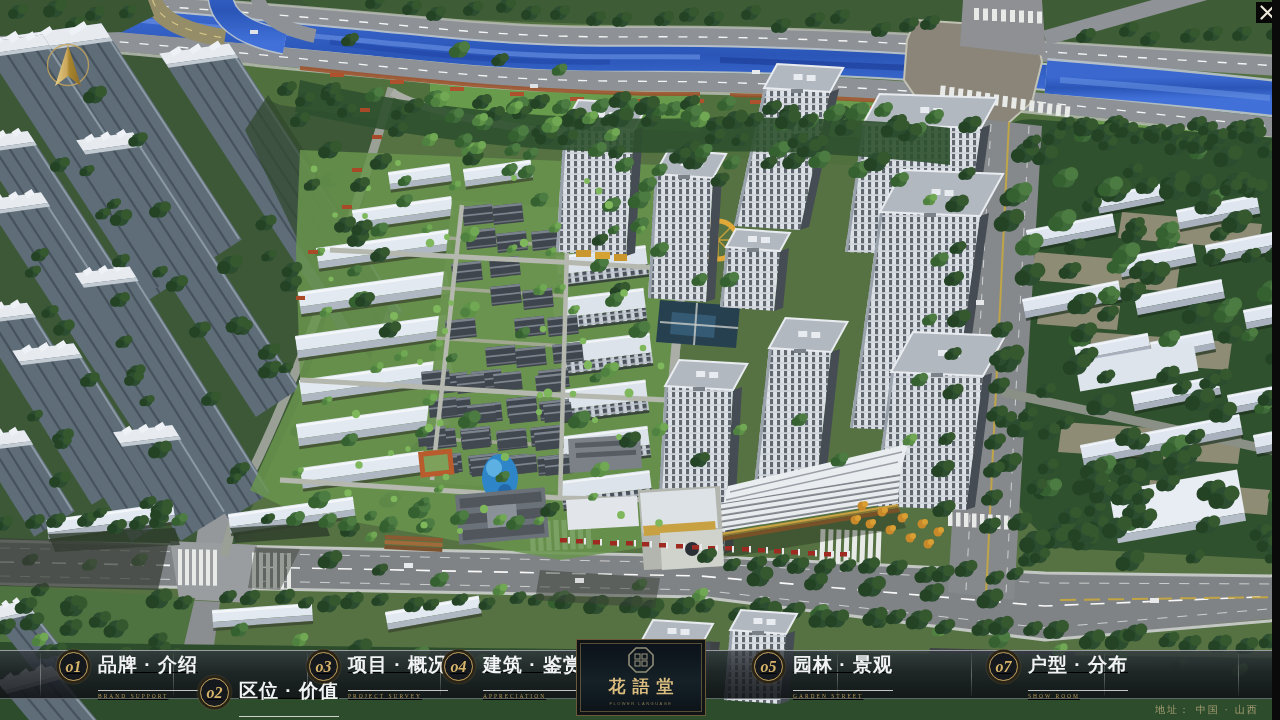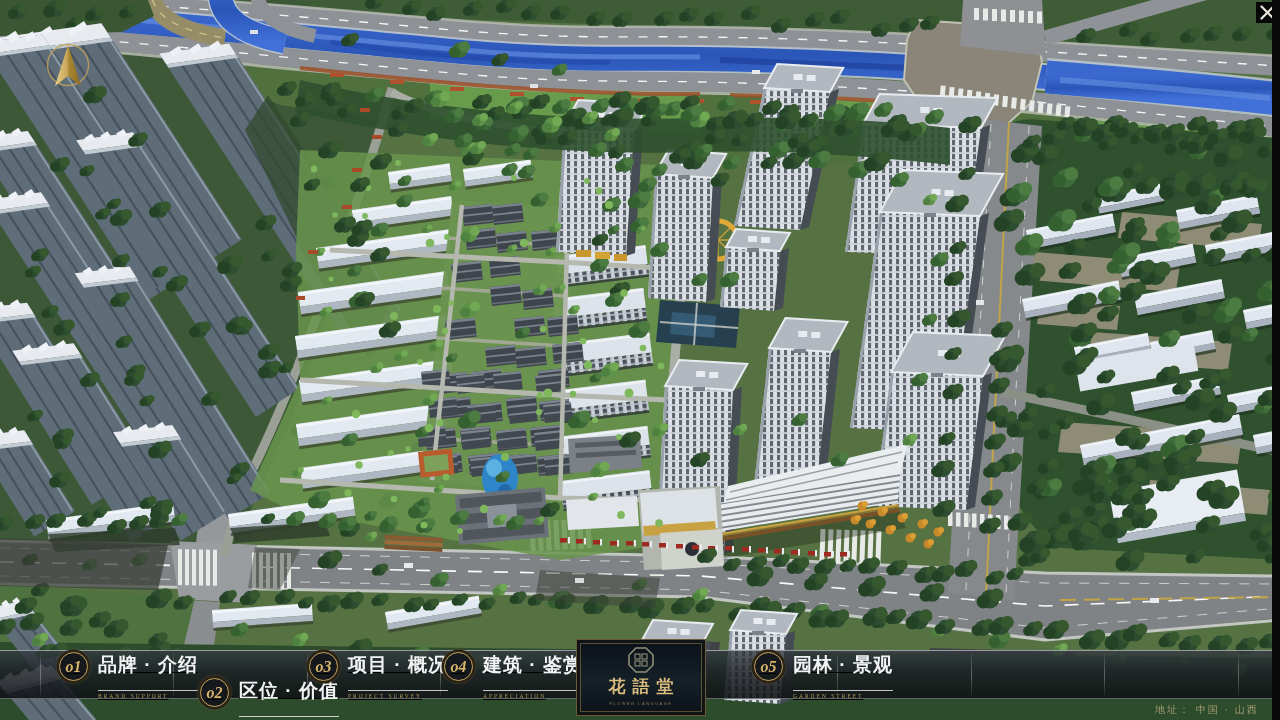--- a/index.html
+++ b/index.html
@@ -1969,20 +1969,29 @@
 </div>
 <div class="mi" style="left:722px;margin-left:32px;">
  <div class="badge">
           <div class="bi">o5</div>
         </div>
  <div class="mtx">
           <div class="cn">园林 · 景观</div>
           <div class="en">GARDEN STREET</div>
         </div>
 </div>
+<div class="mi" style="left:989px;">
+ <div class="badge">
+          <div class="bi">o7</div>
+        </div>
+ <div class="mtx">
+          <div class="cn">户型 · 分布</div>
+          <div class="en">SHOW ROOM</div>
+        </div>
+</div>
 </div>
 
 <div id="logobox">
 
  <svg id="emb" width="26" height="26" viewBox="0 0 26 26">
   <polygon points="8,1 18,1 25,8 25,18 18,25 8,25 1,18 1,8" fill="none" stroke="#8f8d78" stroke-width="1.6"></polygon>
   <g stroke="#8f8d78" stroke-width="1.1" fill="none">
    <rect x="7" y="7" width="5" height="5"></rect>
           <rect x="14" y="7" width="5" height="5"></rect>
    <rect x="7" y="14" width="5" height="5"></rect>

